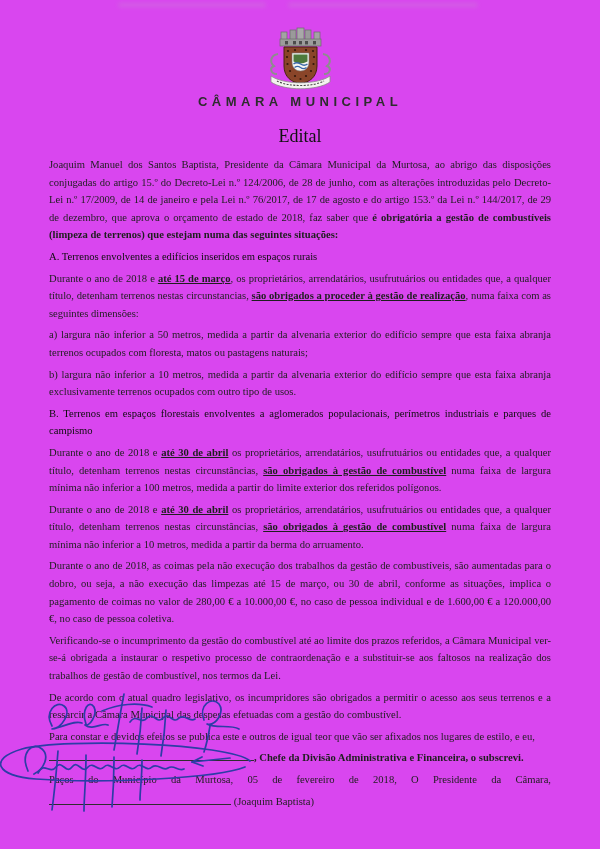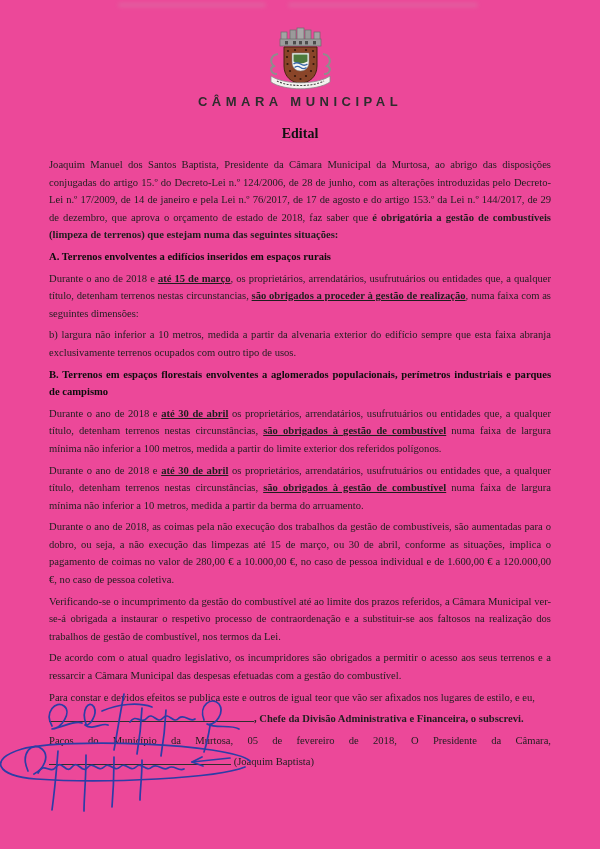--- a/index.html
+++ b/index.html
@@ -1,36 +1,36 @@
 <!DOCTYPE html>
 <html><head>
 <meta charset="utf-8">
 <style>
   html,body{margin:0;padding:0;background:#ffffff;}
   .page{
-    position:relative;width:600px;height:849px;background:#ec4899;
+    position:relative;width:600px;height:849px;background:#d946ef;
     overflow:hidden;font-family:"Liberation Serif", serif;color:#1e1e1e;
   }
   .scan-smudge{position:absolute;background:#b9b9b9;opacity:.22;filter:blur(2px);border-radius:3px;}
   .crest{position:absolute;top:24px;left:50%;transform:translateX(-50%);}
   .org-name{
     position:absolute;top:94px;left:0;width:100%;text-align:center;
     font-family:"Liberation Sans", sans-serif;font-weight:bold;
     font-size:13px;letter-spacing:4.5px;color:#2d2d2d;
   }
   .doc-title{
     position:absolute;top:126px;left:0;width:100%;text-align:center;
-    font-weight:bold;font-size:14px;color:#111;
+    font-weight:normal;font-size:18px;color:#111;
   }
   .body-col{
     position:absolute;left:45px;right:45px;top:152px;
     font-size:10.6px;line-height:17.6px;text-align:justify;
   }
   .doc{margin:4px;padding:0;text-align:justify;}
-  .head{font-weight:bold;color:#0d0d0d;}
+  .head{font-weight:normal;color:#0d0d0d;}
   .b{font-weight:bold;}
   .u{text-decoration:underline;font-family:Liberation Serif, serif;}
   .jlast{text-align-last:justify;}
   .rule{display:inline-block;border-bottom:1.2px solid #2e2e2e;height:0.85em;vertical-align:baseline;}
   .sig{position:absolute;pointer-events:none;}
   .sig path{fill:none;stroke:#2d3da6;stroke-linecap:round;stroke-linejoin:round;}
 </style>
 </head>
 <body>
 
@@ -87,20 +87,21 @@
     <path d="M23,57 C34,63 59,63 70,57" fill="none" stroke="#4a4a4a" stroke-width="1.1" stroke-dasharray="2 1.4"></path>
   </svg>
 
   <div class="org-name">CÂMARA MUNICIPAL</div>
   <div class="doc-title">Edital</div>
 
   <div class="body-col">
       <p class="doc para"><span>Joaquim Manuel dos Santos Baptista, Presidente da Câmara Municipal da Murtosa, ao abrigo das disposições conjugadas do artigo 15.º do Decreto-Lei n.º 124/2006,  de 28 de junho, com as alterações  introduzidas pelo Decreto-Lei n.º 17/2009, de 14 de janeiro e pela Lei n.º 76/2017, de 17 de agosto e do artigo 153.º da Lei n.º 144/2017,  de 29 de dezembro, que aprova o orçamento de estado de 2018, faz saber que </span><span class="b">é  obrigatória a gestão de combustíveis (limpeza de terrenos)  que estejam numa das seguintes situações:</span></p>
       <p class="doc head"><span>A. Terrenos envolventes a edifícios inseridos em espaços rurais</span></p>
       <p class="doc para"><span>Durante o ano de 2018 e </span><span class="b u">até 15 de março</span><span>, os proprietários, arrendatários, usufrutuários ou entidades que, a qualquer título, detenham terrenos nestas circunstancias, </span><span class="b u">são obrigados a proceder à gestão de realização</span><span>, numa faixa com as seguintes dimensões:</span></p>
+      <p class="doc para"><span>a) largura não inferior a 50 metros, medida a partir da alvenaria exterior do edifício sempre que esta faixa abranja terrenos ocupados com floresta, matos ou pastagens naturais;</span></p>
       <p class="doc para"><span>b) largura não inferior a 10 metros, medida a partir da alvenaria exterior do edifício sempre que esta faixa abranja exclusivamente terrenos ocupados com outro tipo de  usos.</span></p>
       <p class="doc head"><span>B. Terrenos em espaços florestais envolventes a aglomerados populacionais, perímetros industriais e parques de campismo</span></p>
       <p class="doc para"><span>Durante o ano de 2018 e </span><span class="b u">até 30 de abril</span><span> os proprietários, arrendatários, usufrutuários ou entidades que, a qualquer título, detenham terrenos nestas circunstâncias, </span><span class="b u">são obrigados à gestão de combustível</span><span> numa faixa de largura mínima não inferior a 100 metros, medida a partir do limite exterior dos referidos polígonos.</span></p>
       <p class="doc para"><span>Durante o ano de 2018 e </span><span class="b u">até 30 de abril</span><span> os proprietários, arrendatários, usufrutuários ou entidades que, a qualquer título, detenham terrenos nestas circunstâncias, </span><span class="b u">são obrigados à gestão de combustível</span><span> numa faixa de largura mínima não inferior a 10 metros, medida a partir da berma do arruamento.</span></p>
       <p class="doc para"><span>Durante o ano de 2018, as coimas pela não execução dos trabalhos da gestão de combustíveis, são aumentadas para o dobro, ou seja, a não execução das limpezas até 15 de março, ou 30 de abril, conforme as situações, implica o pagamento de coimas no valor de 280,00 € a 10.000,00 €, no caso de pessoa individual e de 1.600,00 €  a 120.000,00 €, no caso de pessoa coletiva.</span></p>
       <p class="doc para"><span>Verificando-se o incumprimento da gestão do combustível até ao limite dos prazos referidos, a Câmara Municipal ver-se-á obrigada a instaurar o respetivo processo de contraordenação e a substituir-se aos faltosos na realização dos trabalhos de gestão de combustível, nos termos da  Lei.</span></p>
       <p class="doc para"><span>De acordo com o atual quadro legislativo, os incumpridores são obrigados a permitir o acesso aos seus terrenos e a ressarcir a Câmara Municipal das despesas efetuadas com a gestão do combustível.</span></p>
       <p class="doc para"><span>Para constar e devidos efeitos se publica este e outros de igual teor que vão ser afixados nos lugares de estilo, e eu,</span></p>
       <p class="doc para" style="text-align: left; font-weight: bold;"><span class="rule" style="width: 205px;"></span><span>, Chefe da Divisão Administrativa e Financeira, o subscrevi.</span></p>
       <p class="doc para jlast"><span>Paços do Município da Murtosa, 05 de fevereiro de 2018, O Presidente da Câmara,</span></p>

